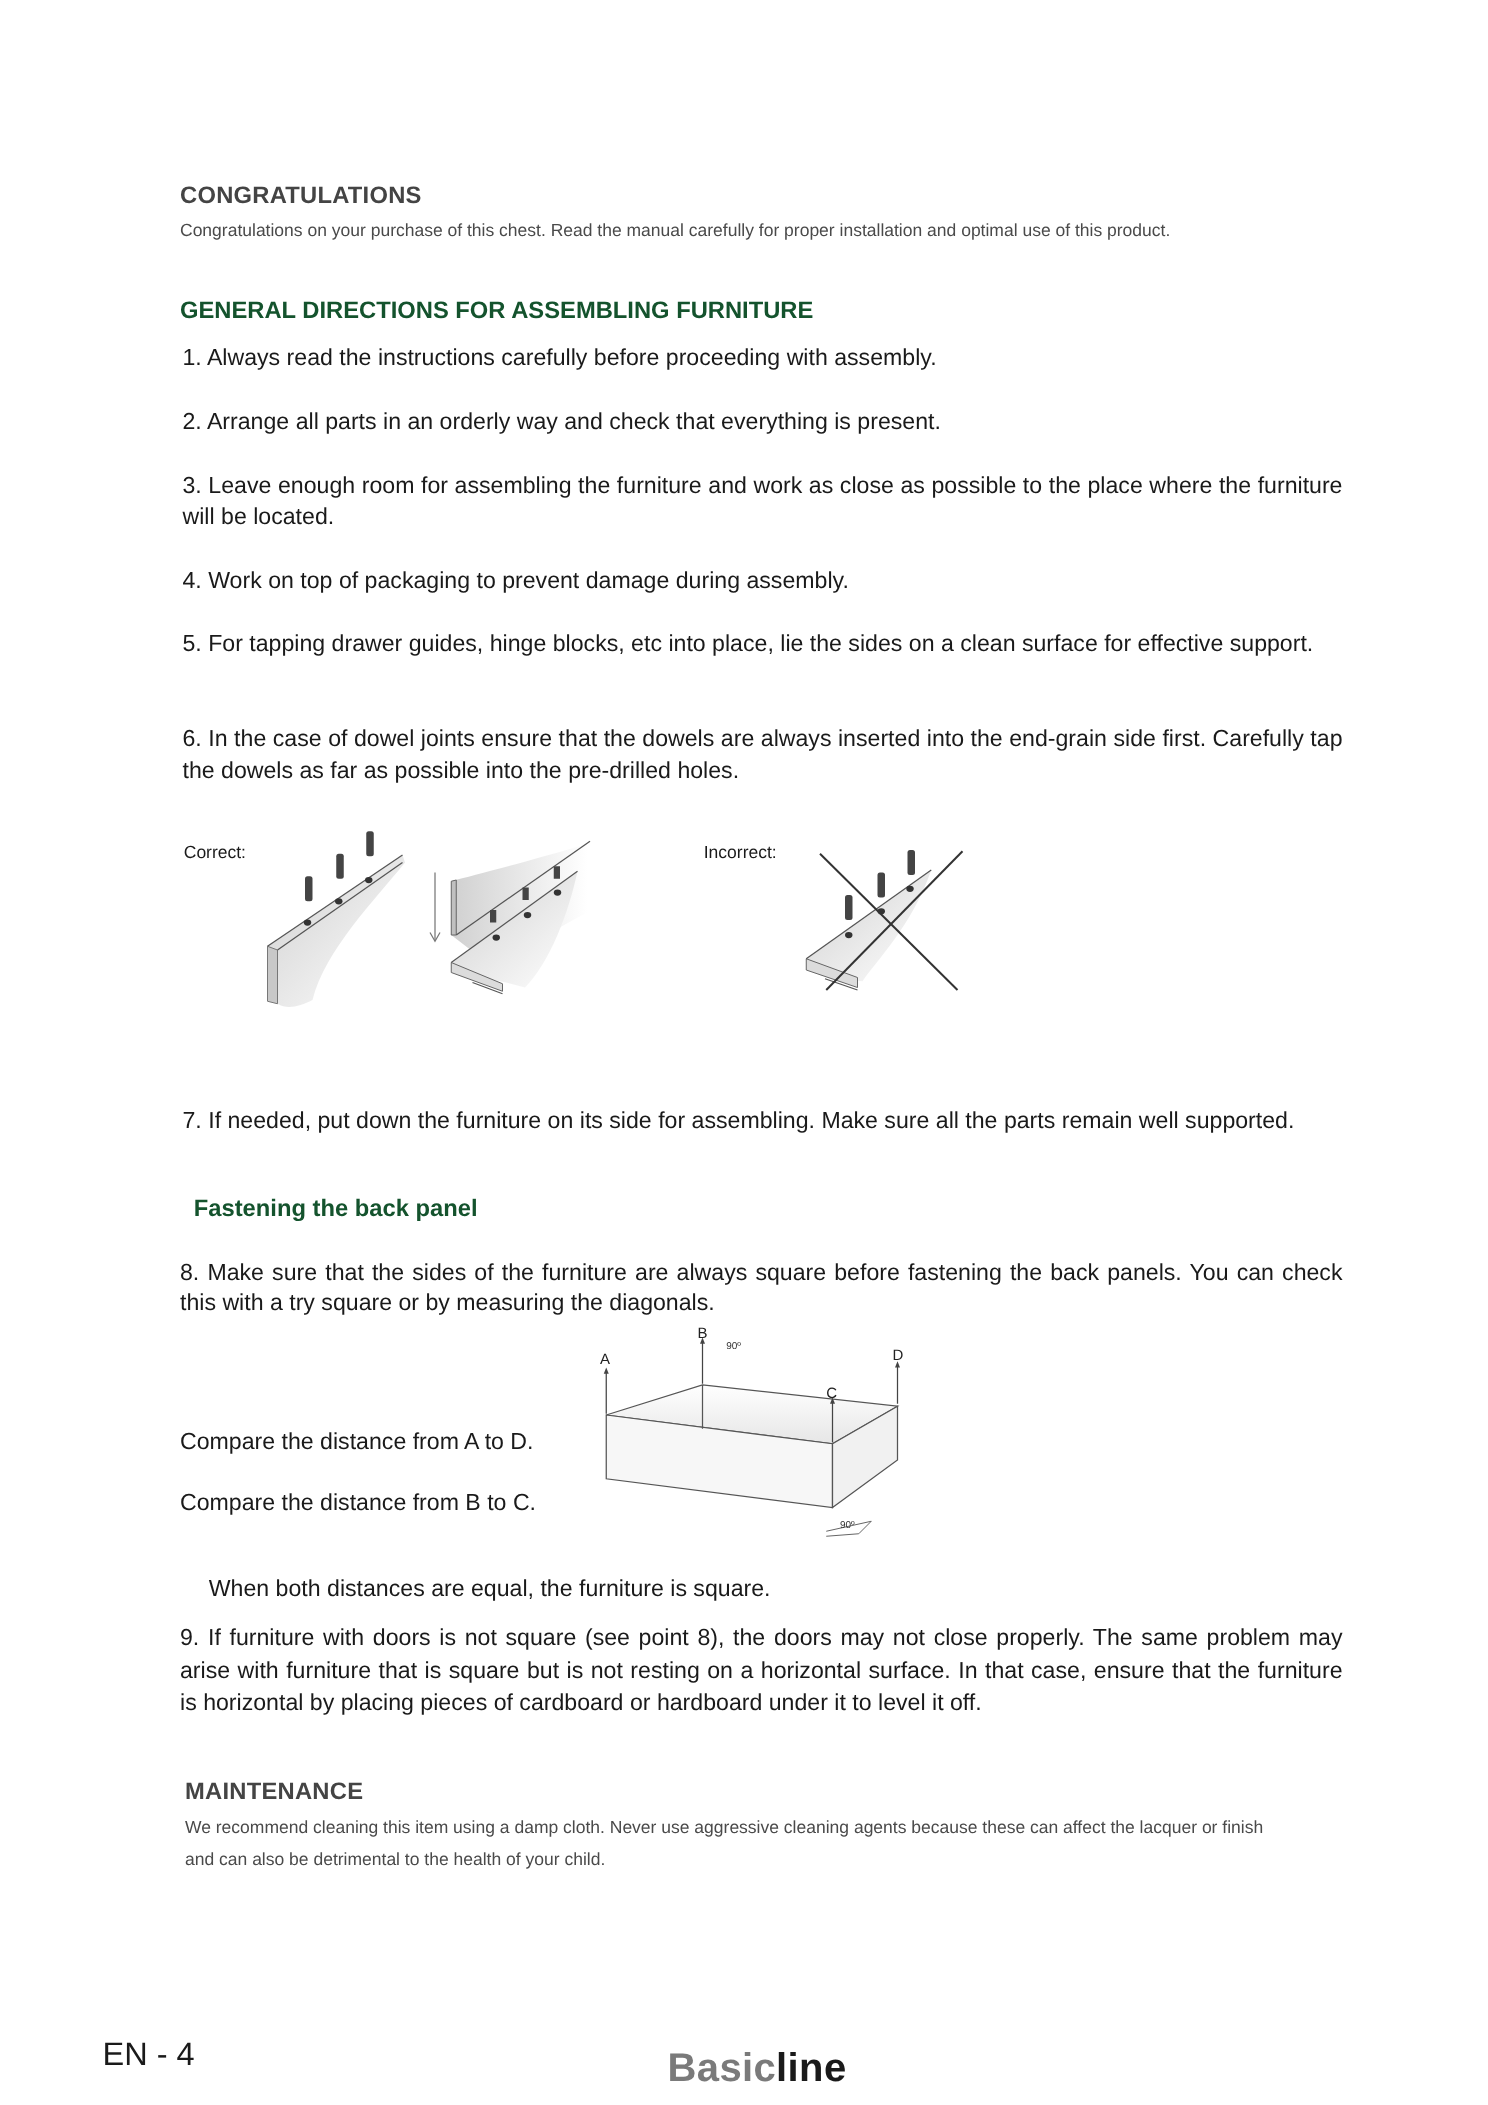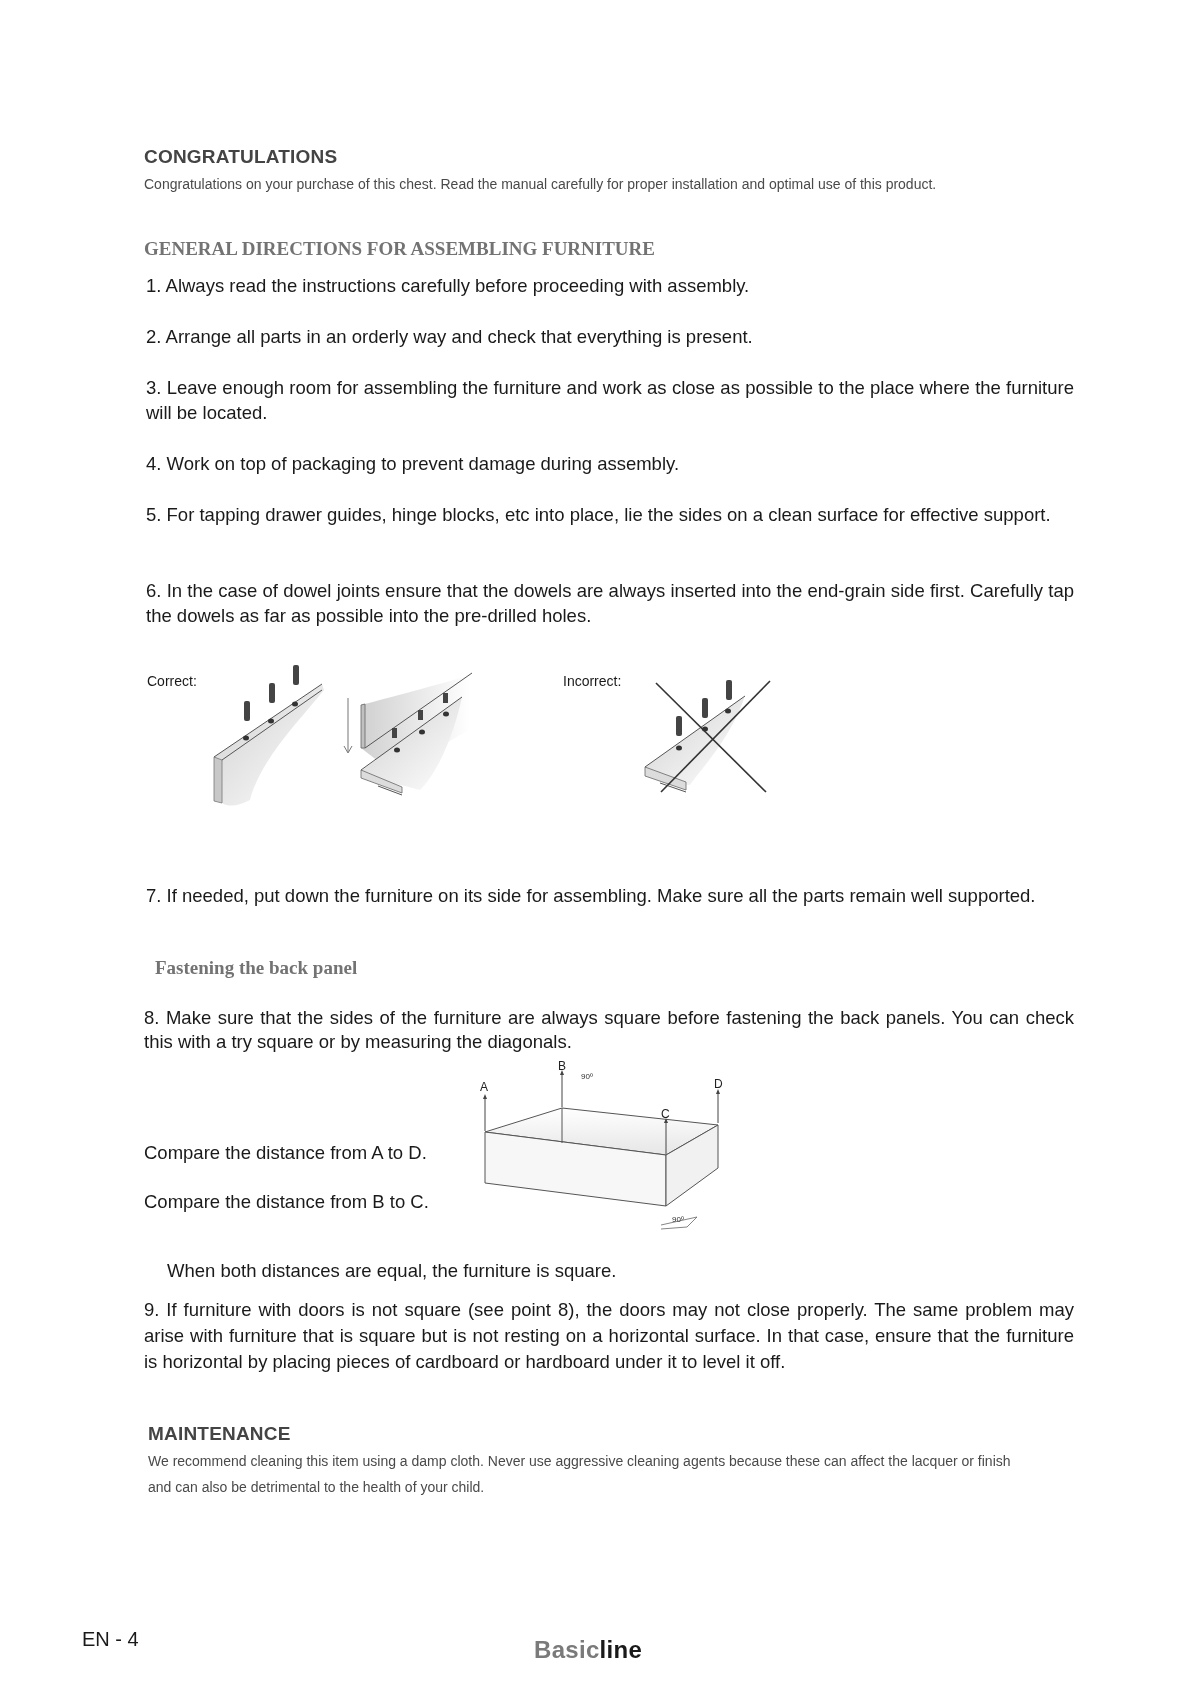--- a/index.html
+++ b/index.html
@@ -1,27 +1,27 @@
 <!DOCTYPE html>
 <html><head>
 <meta charset="utf-8">
 <style>
   html, body { margin:0; padding:0; background:#ffffff; }
   body { width:1190px; height:1684px; position:relative; overflow:hidden;
          font-family:"Liberation Sans", sans-serif; color:#1a1a1a; }
   .abs { position:absolute; }
   .h-gray { font-weight:bold; color:#444444; font-size:19px; letter-spacing:0.2px; }
-  .h-black { font-weight:bold; color:#737373; font-size:19px;font-family:Liberation Serif, serif; }
+  .h-black { font-weight:bold; color:#14532d; font-size:19px; }
   .p-gray { color:#4a4a4a; font-size:14px; line-height:26px; }
   .p { color:#1a1a1a; font-size:18.5px; line-height:25px; }
   .justify { text-align:justify; text-align-last:left; }
   .label { font-size:14px; color:#1a1a1a; }
   svg { position:absolute; overflow:visible; }
-  .footer-page { font-size:20px; color:#1a1a1a; }
-  .brand { font-size:24px; font-weight:bold; letter-spacing:0.3px; }
+  .footer-page { font-size:26px; color:#1a1a1a; }
+  .brand { font-size:32px; font-weight:bold; letter-spacing:0.3px; }
   .brand .b1 { color:#7a7a7a; }
   .brand .b2 { color:#1a1a1a; }
 </style>
 </head>
 <body>
 
 <div class="abs h-gray" style="left:144px; top:146px;">CONGRATULATIONS</div>
 <div class="abs p-gray" style="left:144px; top:171px; width:900px;">Congratulations on your purchase of this chest. Read the manual carefully for proper installation and optimal use of this product.</div>
 
 <div class="abs h-black" style="left:144px; top:238px;">GENERAL DIRECTIONS FOR ASSEMBLING FURNITURE</div>

